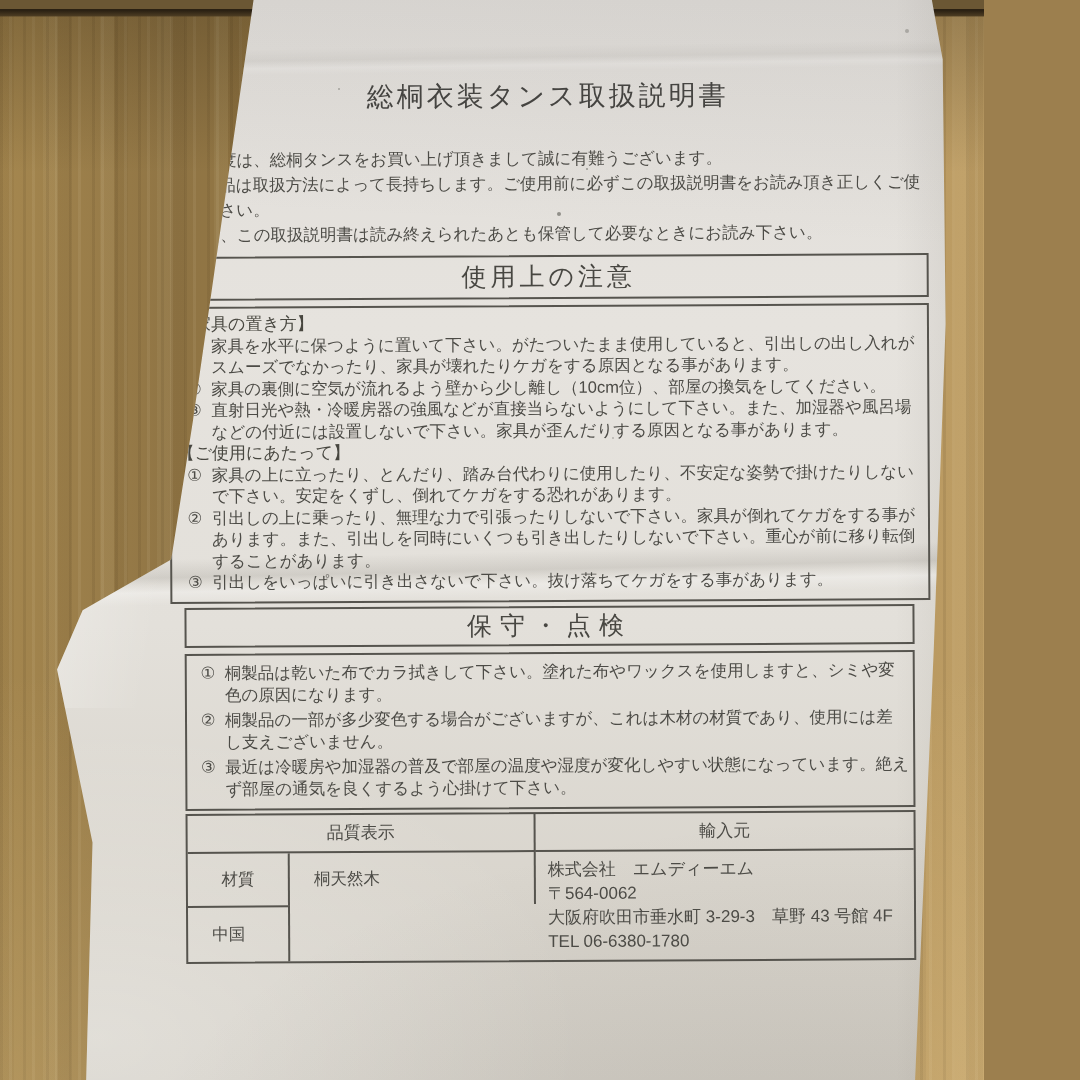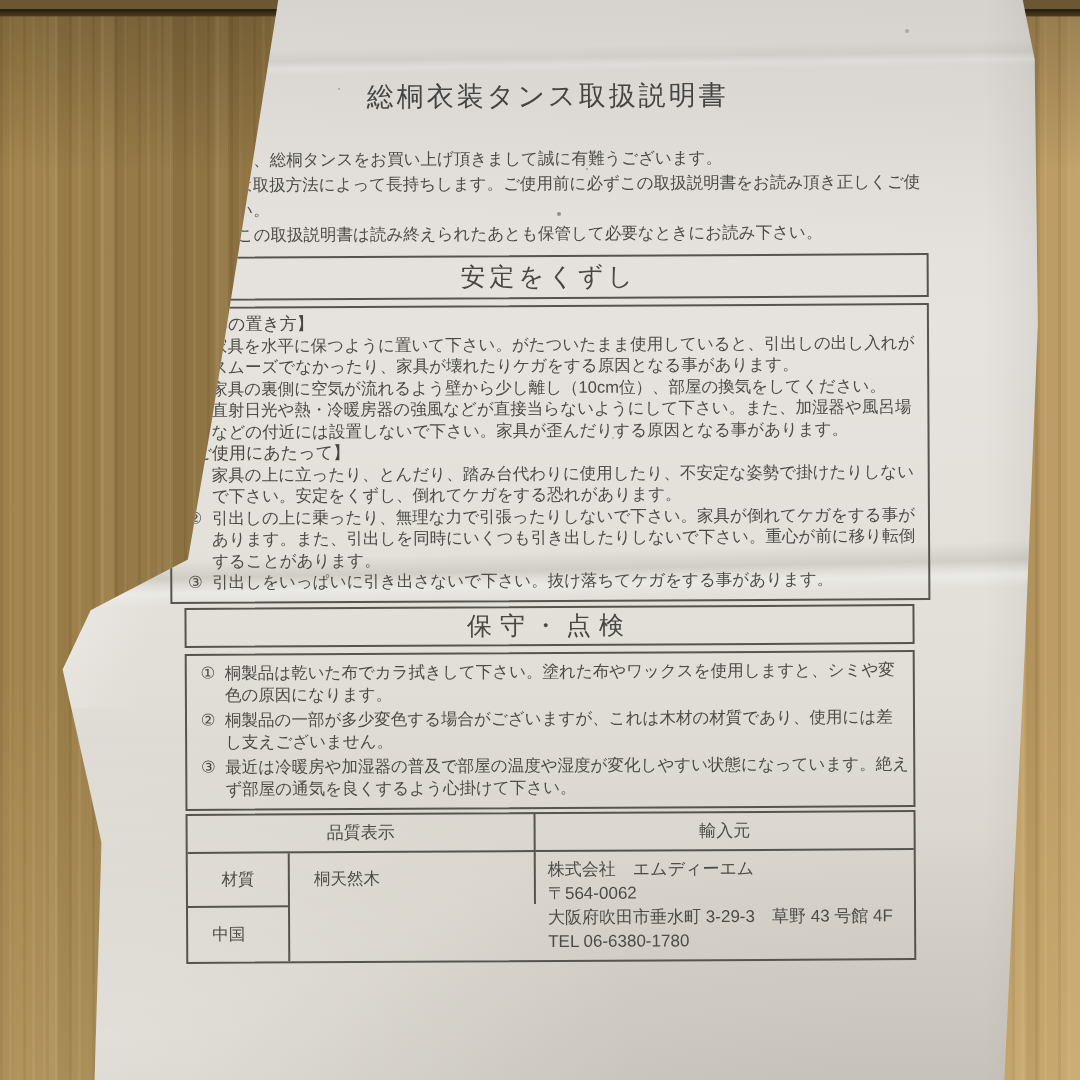--- a/index.html
+++ b/index.html
@@ -1,21 +1,21 @@
 <!DOCTYPE html>
 <html><head>
 <meta charset="utf-8">
 <style>
   html,body{margin:0;padding:0;}
   body{
     width:1080px;height:1080px;overflow:hidden;
     font-family:"Liberation Sans", sans-serif;
     background:#9c7f4e;
   }
-  .scene{position:relative;width:1080px;height:1080px;overflow:hidden;}
+  .scene{position:relative;width:984px;height:1080px;overflow:hidden;}
 
   
   .wood{
     position:absolute;inset:0;
     background:
       repeating-linear-gradient(90deg, rgba(62,44,18,0.10) 0 3px, rgba(0,0,0,0) 3px 9px, rgba(255,244,215,0.07) 9px 12px, rgba(0,0,0,0) 12px 23px),
       repeating-linear-gradient(90deg, rgba(80,56,22,0.08) 0 14px, rgba(0,0,0,0) 14px 43px, rgba(255,240,200,0.06) 43px 57px),
       linear-gradient(90deg,#a5874f 0%,#8f7444 18%,#9a7c44 40%,#8b7040 58%,#9c8049 74%,#b4945c 89%,#bf9f66 100%);
   }
   .wood-tone{
@@ -134,21 +134,21 @@
 
       <h1 class="title">総桐衣装タンス取扱説明書</h1>
 
       <div class="intro">
         <p>この度は、総桐タンスをお買い上げ頂きまして誠に有難うございます。</p>
         <p>桐製品は取扱方法によって長持ちします。ご使用前に必ずこの取扱説明書をお読み頂き正しくご使用下さい。</p>
         <p>また、この取扱説明書は読み終えられたあとも保管して必要なときにお読み下さい。</p>
       </div>
 
       <div class="hdr-box">
-        <span>安定をくずし</span>
+        <span>使用上の注意</span>
       </div>
 
       <div class="body-box">
         <div class="grp-label">【家具の置き方】</div>
         <div class="li">
           <span class="num">①</span>
           <span class="txt">家具を水平に保つように置いて下さい。がたついたまま使用していると、引出しの出し入れがスムーズでなかったり、家具が壊れたりケガをする原因となる事があります。</span>
         </div>
         <div class="li">
           <span class="num">②</span>

